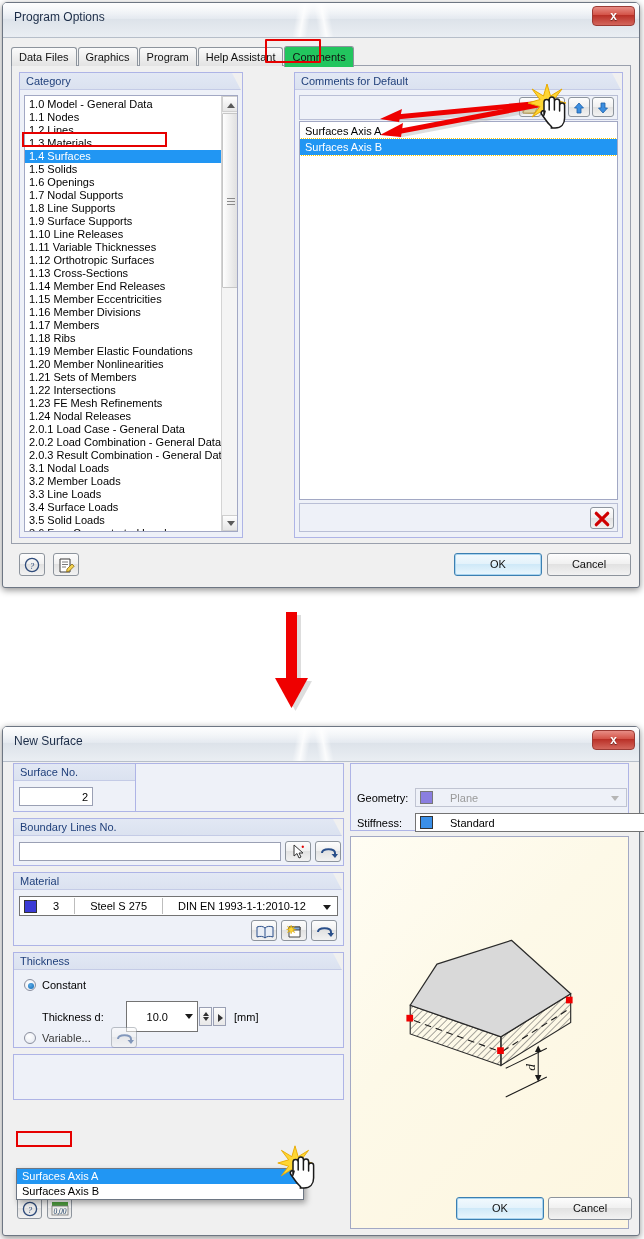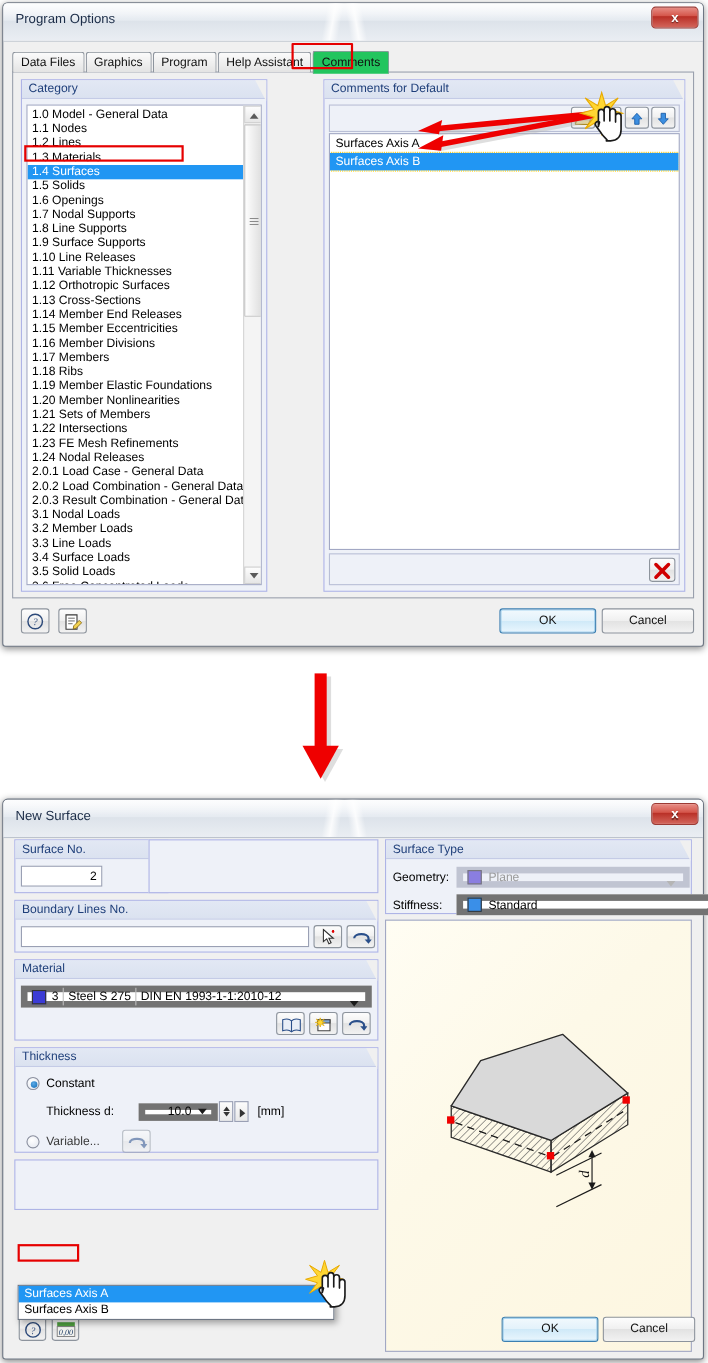--- a/index.html
+++ b/index.html
@@ -184,25 +184,26 @@
   
   .input {
     background: #fff;
     border: 1px solid #9aa0b4;
     height: 19px; line-height: 18px;
     font-size: 11px;
     padding: 0 4px;
   }
   .combo {
     background: #fff;
-    border: 6px solid #737373;
+    border: 1px solid #737373;
     height: 20px;
     display: flex; align-items: center;
     font-size: 11px;
     position: relative;
+    gap: 11px;
   }
   .combo.disabled { background:#eef1f8; color:#9a9a9a; border-color:#c0c4d2; }
   .caret {
     width: 0; height: 0;
     border-left: 4px solid transparent; border-right: 4px solid transparent;
     border-top: 5px solid #1a1a1a;
   }
   .caret.dis { border-top-color:#b5b5b5; }
   .swatch { width: 13px; height: 13px; border: 1px solid #333; }
 
@@ -486,21 +487,21 @@
     <div class="group" style="position:absolute; left:4px; top:191px; width:331px; height:96px;">
       <div class="group-cap">Thickness</div>
 
       <div style="position:absolute; left:10px; top:26px; display:flex; align-items:center; gap:6px;">
         <span class="radio on"></span>
         <span>Constant</span>
       </div>
 
       <div style="position:absolute; left:28px; top:48px; display:flex; align-items:center;">
         <span style="width:84px;">Thickness d:</span>
-        <span class="combo" style="width:72px; height:16px; justify-content:flex-end; padding-right:4px;align-items:center;">
+        <span class="combo" style="width:72px; height:31px; justify-content:flex-end; padding-right:4px;align-items:center;">
           <span>10.0</span>
           <span class="caret" style="margin-left:6px;"></span>
         </span>
         <span class="spin" style="margin-left:1px;">
           <i class="u"></i>
             <i class="d"></i>
         </span>
         <span class="spin" style="margin-left:1px;">
           <i style="top:6px; left:4px; border-top:4px solid transparent; border-bottom:4px solid transparent; border-left:5px solid #333; border-right:none;"></i>
         </span>
@@ -516,21 +517,20 @@
             <path d="M11.5 8 L15 12 L18 8" fill="#2a4f8a"></path>
           </svg>
         </span>
       </div>
     </div>
 
     <div class="group" style="position:absolute; left:4px; top:293px; width:331px; height:46px; background:#eef1f8;"></div>
 
 
     <div class="group" style="position:absolute; left:341px; top:2px; right:4px; height:68px;">
-      <div class="group-cap">Surface Type</div>
       <div style="position:absolute; left:6px; top:24px; display:flex; align-items:center;">
         <span style="width:58px;">Geometry:</span>
         <span class="combo disabled" style="width:212px; height:19px;">
           <span class="swatch" style="margin:0 6px 0 4px; background:#8a7ee0; border-color:#777;"></span>
           <span>Plane</span>
           <span class="caret dis" style="position:absolute; right:7px; top:7px;"></span>
         </span>
       </div>
       <div style="position:absolute; left:6px; top:48px; display:flex; align-items:center;">
         <span style="width:58px;">Stiffness:</span>

